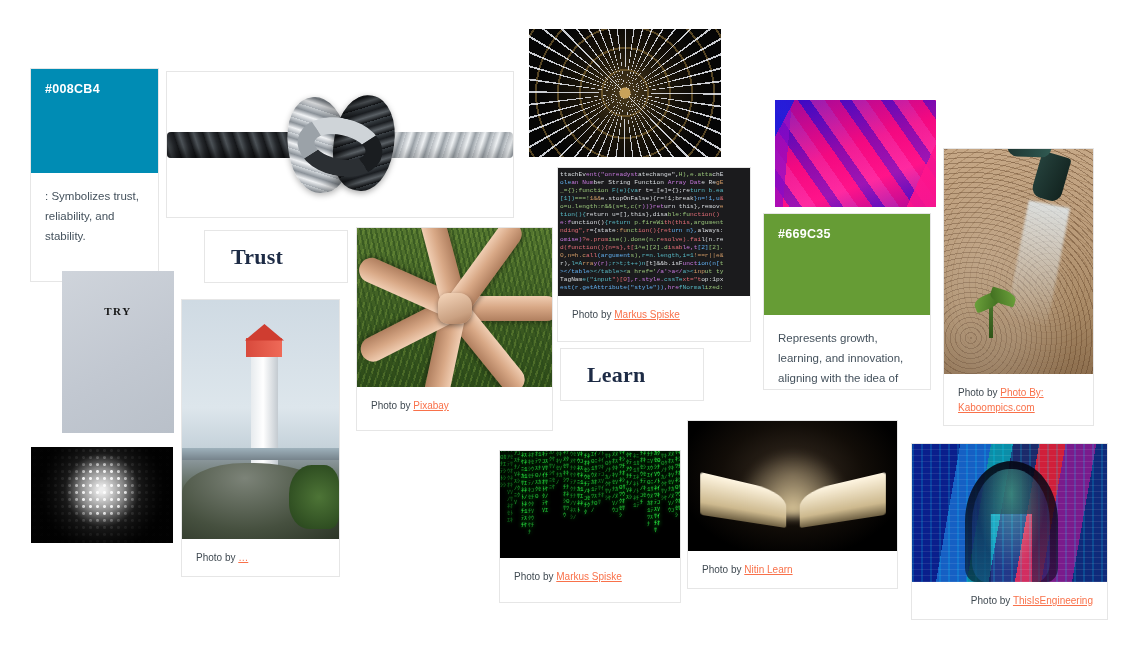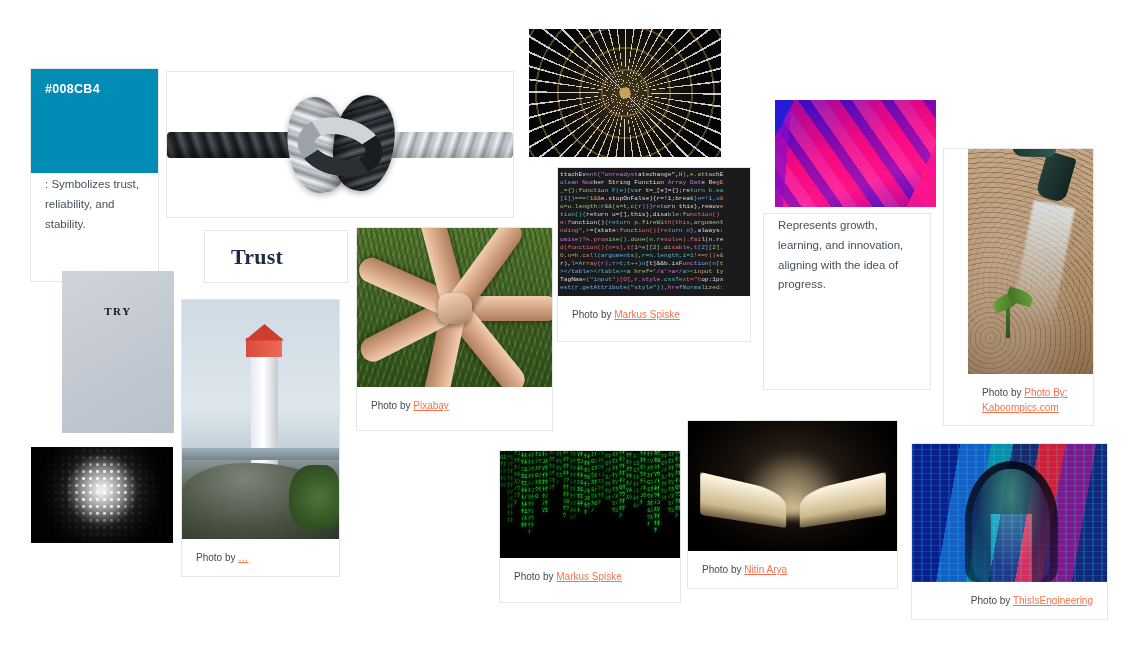--- a/index.html
+++ b/index.html
@@ -32,21 +32,21 @@
     position: absolute;
     left: 14px;
     top: 13px;
     color: #ffffff;
     font-size: 12.5px;
     font-weight: 700;
     letter-spacing: 0.3px;
     font-family: "Liberation Sans", sans-serif;
   }
   .caption {
-    padding: 2px 14px 12px 14px;
+    padding: 14px 14px 12px 14px;
     font-size: 11.5px;
     line-height: 1.72;
     color: #44515c;
   }
   .credit {
     padding: 12px 14px;
     font-size: 10px;
     line-height: 1.45;
     color: #404a52;
   }
@@ -341,36 +341,39 @@
       <div class="dome"></div>
     </div>
   </div>
 
   <div class="card noborder" style="left:775px; top:100px; width:161px; height:107px;">
     <div class="imgbox" style="height:100%;">
       <div class="paint"></div>
     </div>
   </div>
 
-  <div class="card" style="left:943px; top:148px; width:151px; height:278px;padding-left:24px;">
+  <div class="card" style="left:943px; top:148px; width:151px; height:278px;">
     <div class="imgbox" style="height:225px; position:relative;">
       <div class="soil"></div>
       <div class="nozzle"></div>
       <div class="water"></div>
       <div class="sprout"></div>
       <div class="leaf" style="left:20%; bottom:29%; transform:rotate(-22deg);"></div>
       <div class="leaf" style="left:31%; bottom:31%; transform:rotate(18deg) scaleX(-1);"></div>
     </div>
     <div class="credit">
       <span>Photo by</span>
       <a href="#">Photo By: Kaboompics.com</a>
     </div>
   </div>
 
   <div class="card" style="left:763px; top:213px; width:168px; height:177px;">
+    <div class="swatch" style="height:101px; background:#669C35;">
+      <span class="swatch-label">#669C35</span>
+    </div>
     <div class="caption">Represents growth, learning, and innovation, aligning with the idea of progress.</div>
   </div>
 
   <div class="card" style="left:557px; top:167px; width:194px; height:175px;">
     <div class="imgbox" style="height:128px;">
       <div class="codeimg" id="code-render">
           <div><span>ttachEv</span><span class="p">ent("onr</span><span class="p">eadyst</span><span>atechange",</span><span class="g">H),e.atta</span><span>chE</span></div>
           <div><span class="f">ole</span><span class="p">an Num</span><span>ber String </span><span>Funct</span><span>ion </span><span class="p">Array Dat</span><span>e Re</span><span class="n">gE</span></div>
           <div><span class="g">_={};fun</span><span class="g">ction </span><span class="k">F(e){va</span><span>r t=_[e]</span><span>={};re</span><span class="k">turn b.ea</span></div>
           <div><span class="k">[1])</span><span class="g">===!</span><span class="n">1&amp;&amp;</span><span>e.stopOnFal</span><span>se){r=!1</span><span>;break</span><span class="f">}n=!1,u</span><span class="s">&amp;</span></div>
@@ -414,20 +417,23 @@
       <div class="arm" style="transform:rotate(255deg);"></div>
       <div class="arm" style="transform:rotate(306deg);"></div>
       <div class="fist"></div>
     </div>
     <div class="credit">
       <span>Photo by</span>
       <a href="#">Pixabay</a>
     </div>
   </div>
 
+  <div class="card word-card" style="left:560px; top:348px; width:144px; height:53px;">
+    <span class="word">Learn</span>
+  </div>
 
   <div class="card" style="left:181px; top:299px; width:159px; height:278px;">
     <div class="imgbox" style="height:239px; position:relative;
                 background:linear-gradient(180deg,#cfdae3 0%,#dde6ec 45%,#c5d2da 62%,#8e9aa0 66%,#5e6a5c 78%,#3f4a39 100%);">
       <div style="position:absolute; left:44%; top:22%; width:17%; height:52%;
                   background:linear-gradient(90deg,#e7ebee,#ffffff 45%,#c3cad0);"></div>
       <div style="position:absolute; left:41%; top:16%; width:23%; height:8%;
                   background:linear-gradient(90deg,#d84a3c,#ef6a58);"></div>
       <div style="position:absolute; left:40%; top:10%; width:25%; height:7%;
                   background:#cf3d30; clip-path:polygon(50% 0,100% 100%,0 100%);"></div>
@@ -493,21 +499,21 @@
   <div class="card" style="left:687px; top:420px; width:211px; height:169px;">
     <div class="imgbox" style="height:130px; position:relative;">
       <div class="bookimg">
         <div class="glow"></div>
         <div class="page-l"></div>
         <div class="page-r"></div>
       </div>
     </div>
     <div class="credit">
       <span>Photo by</span>
-      <a href="#">Nitin Arya</a>
+      <a href="#">Nitin Learn</a>
     </div>
   </div>
 
   <div class="card" style="left:911px; top:443px; width:197px; height:177px;text-align:right;">
     <div class="imgbox" style="height:138px; position:relative;">
       <div class="techimg">
         <div class="hair"></div>
         <div class="silhouette"></div>
       </div>
     </div>

